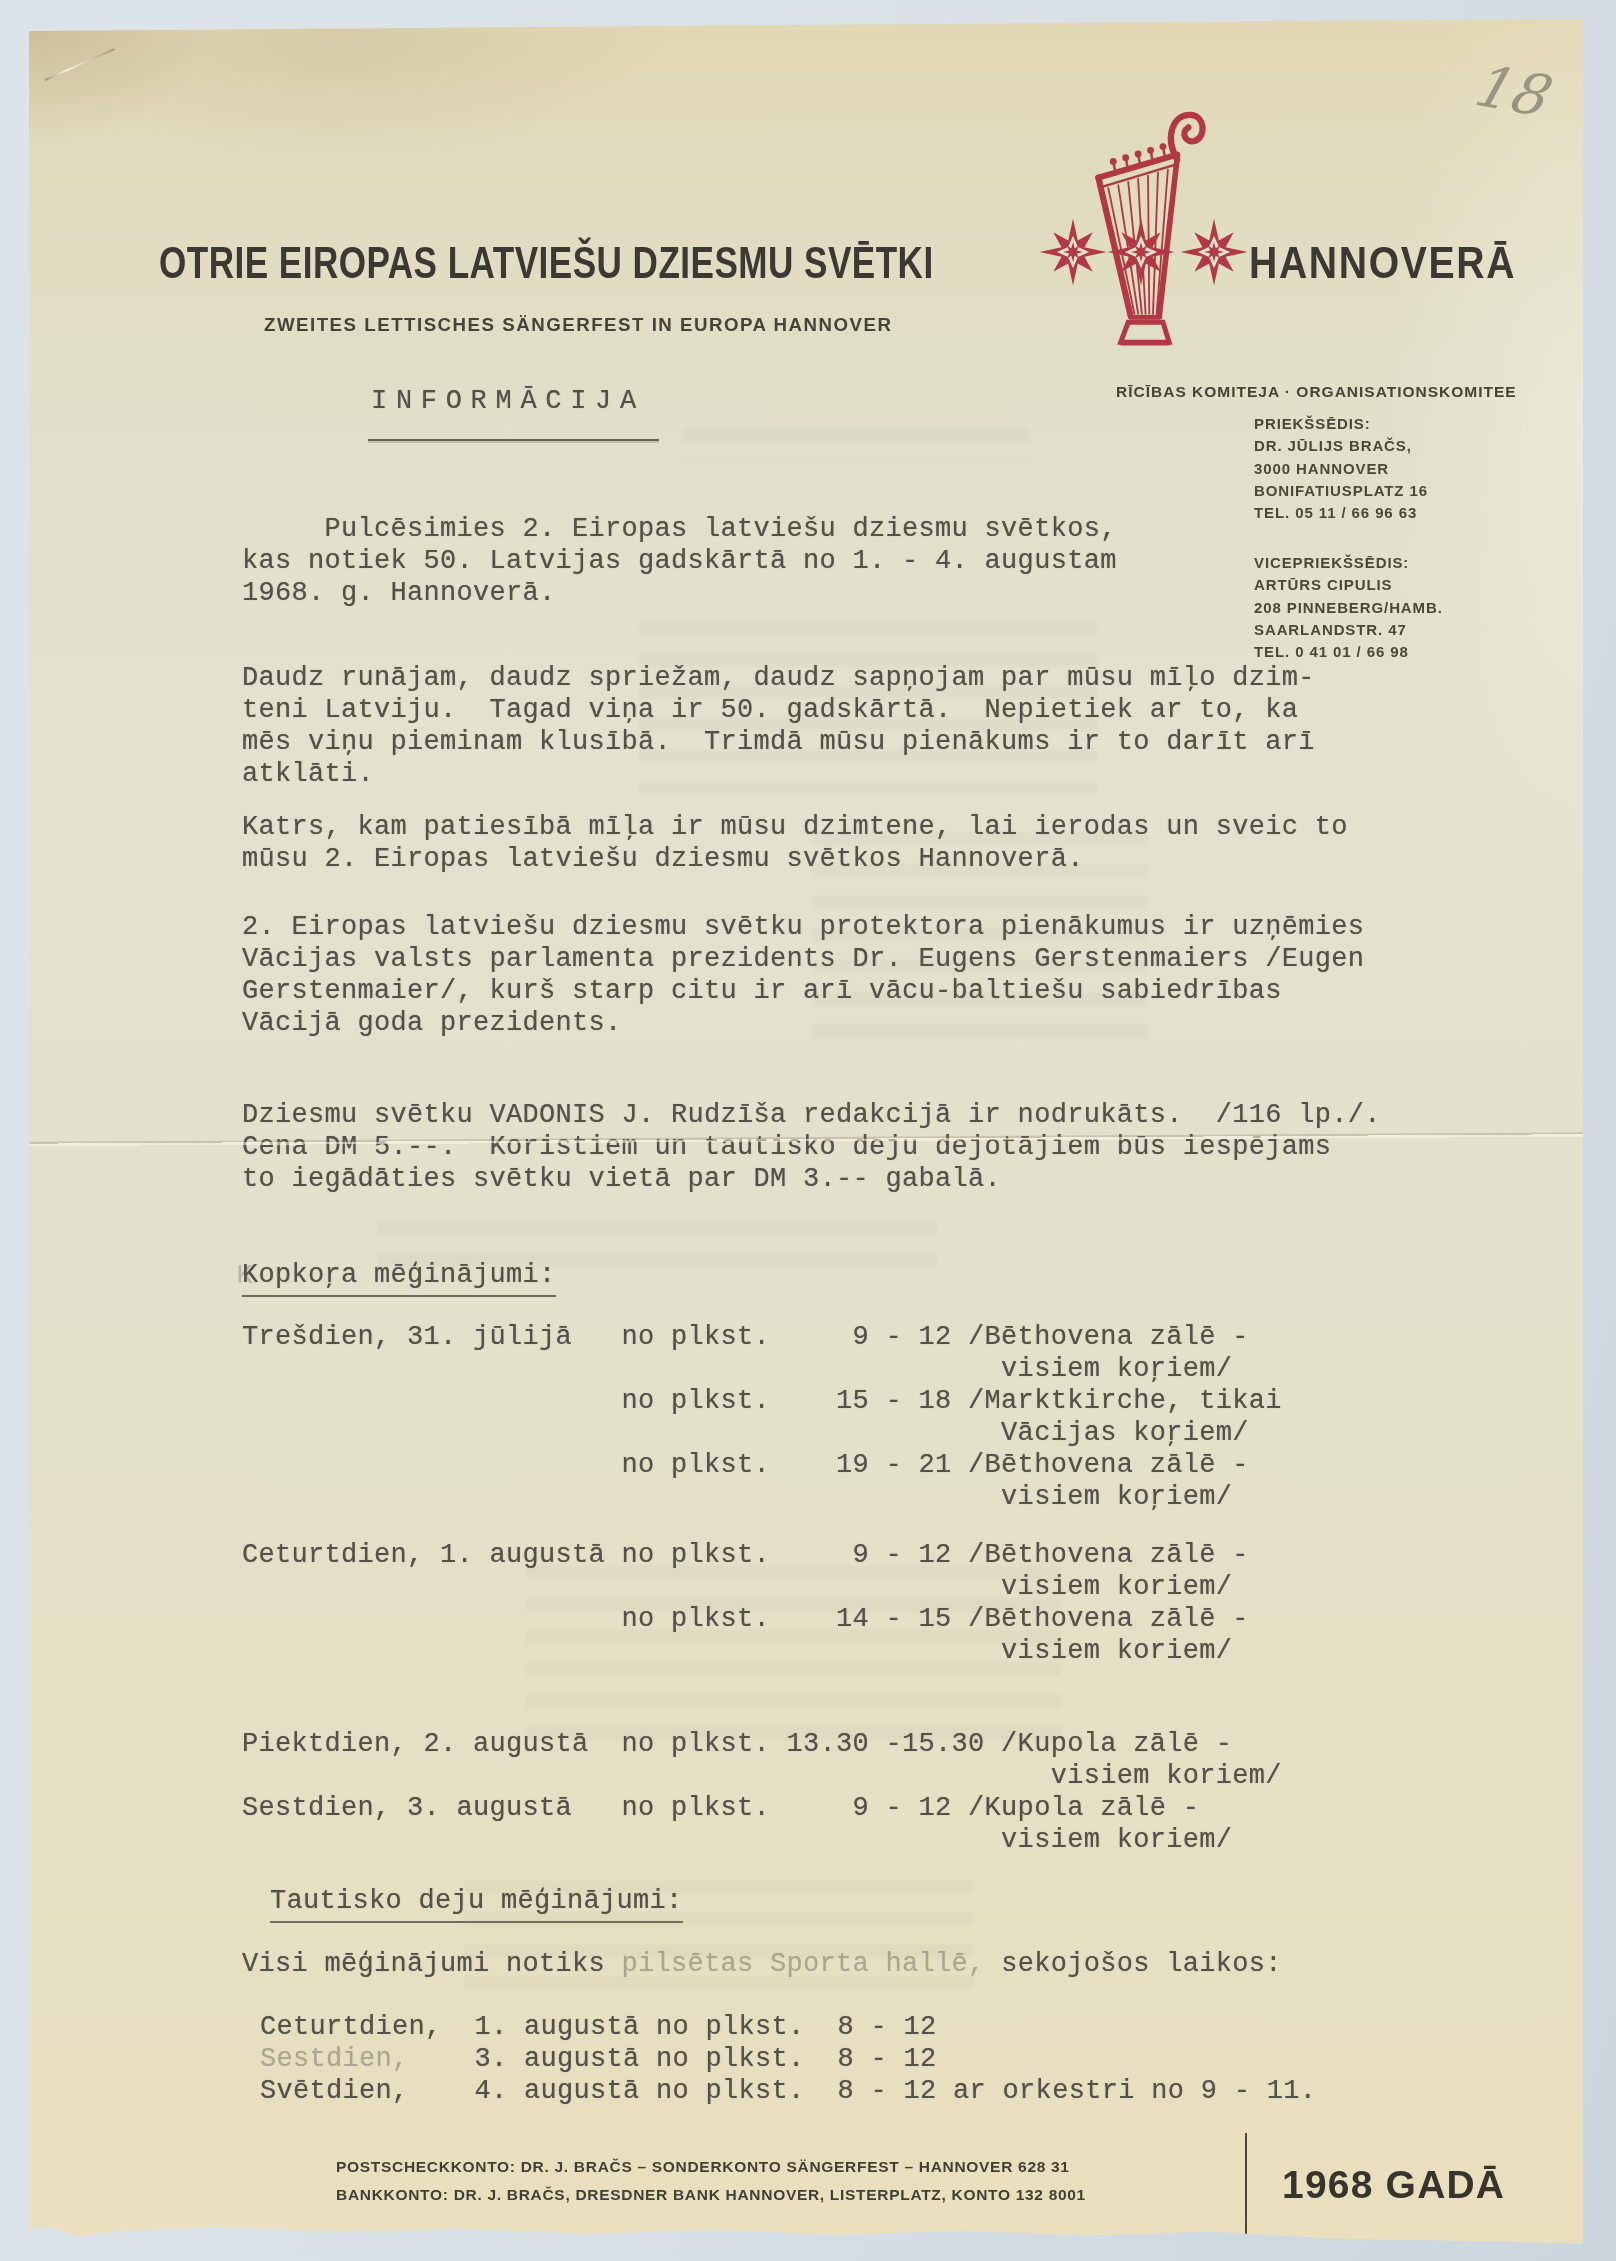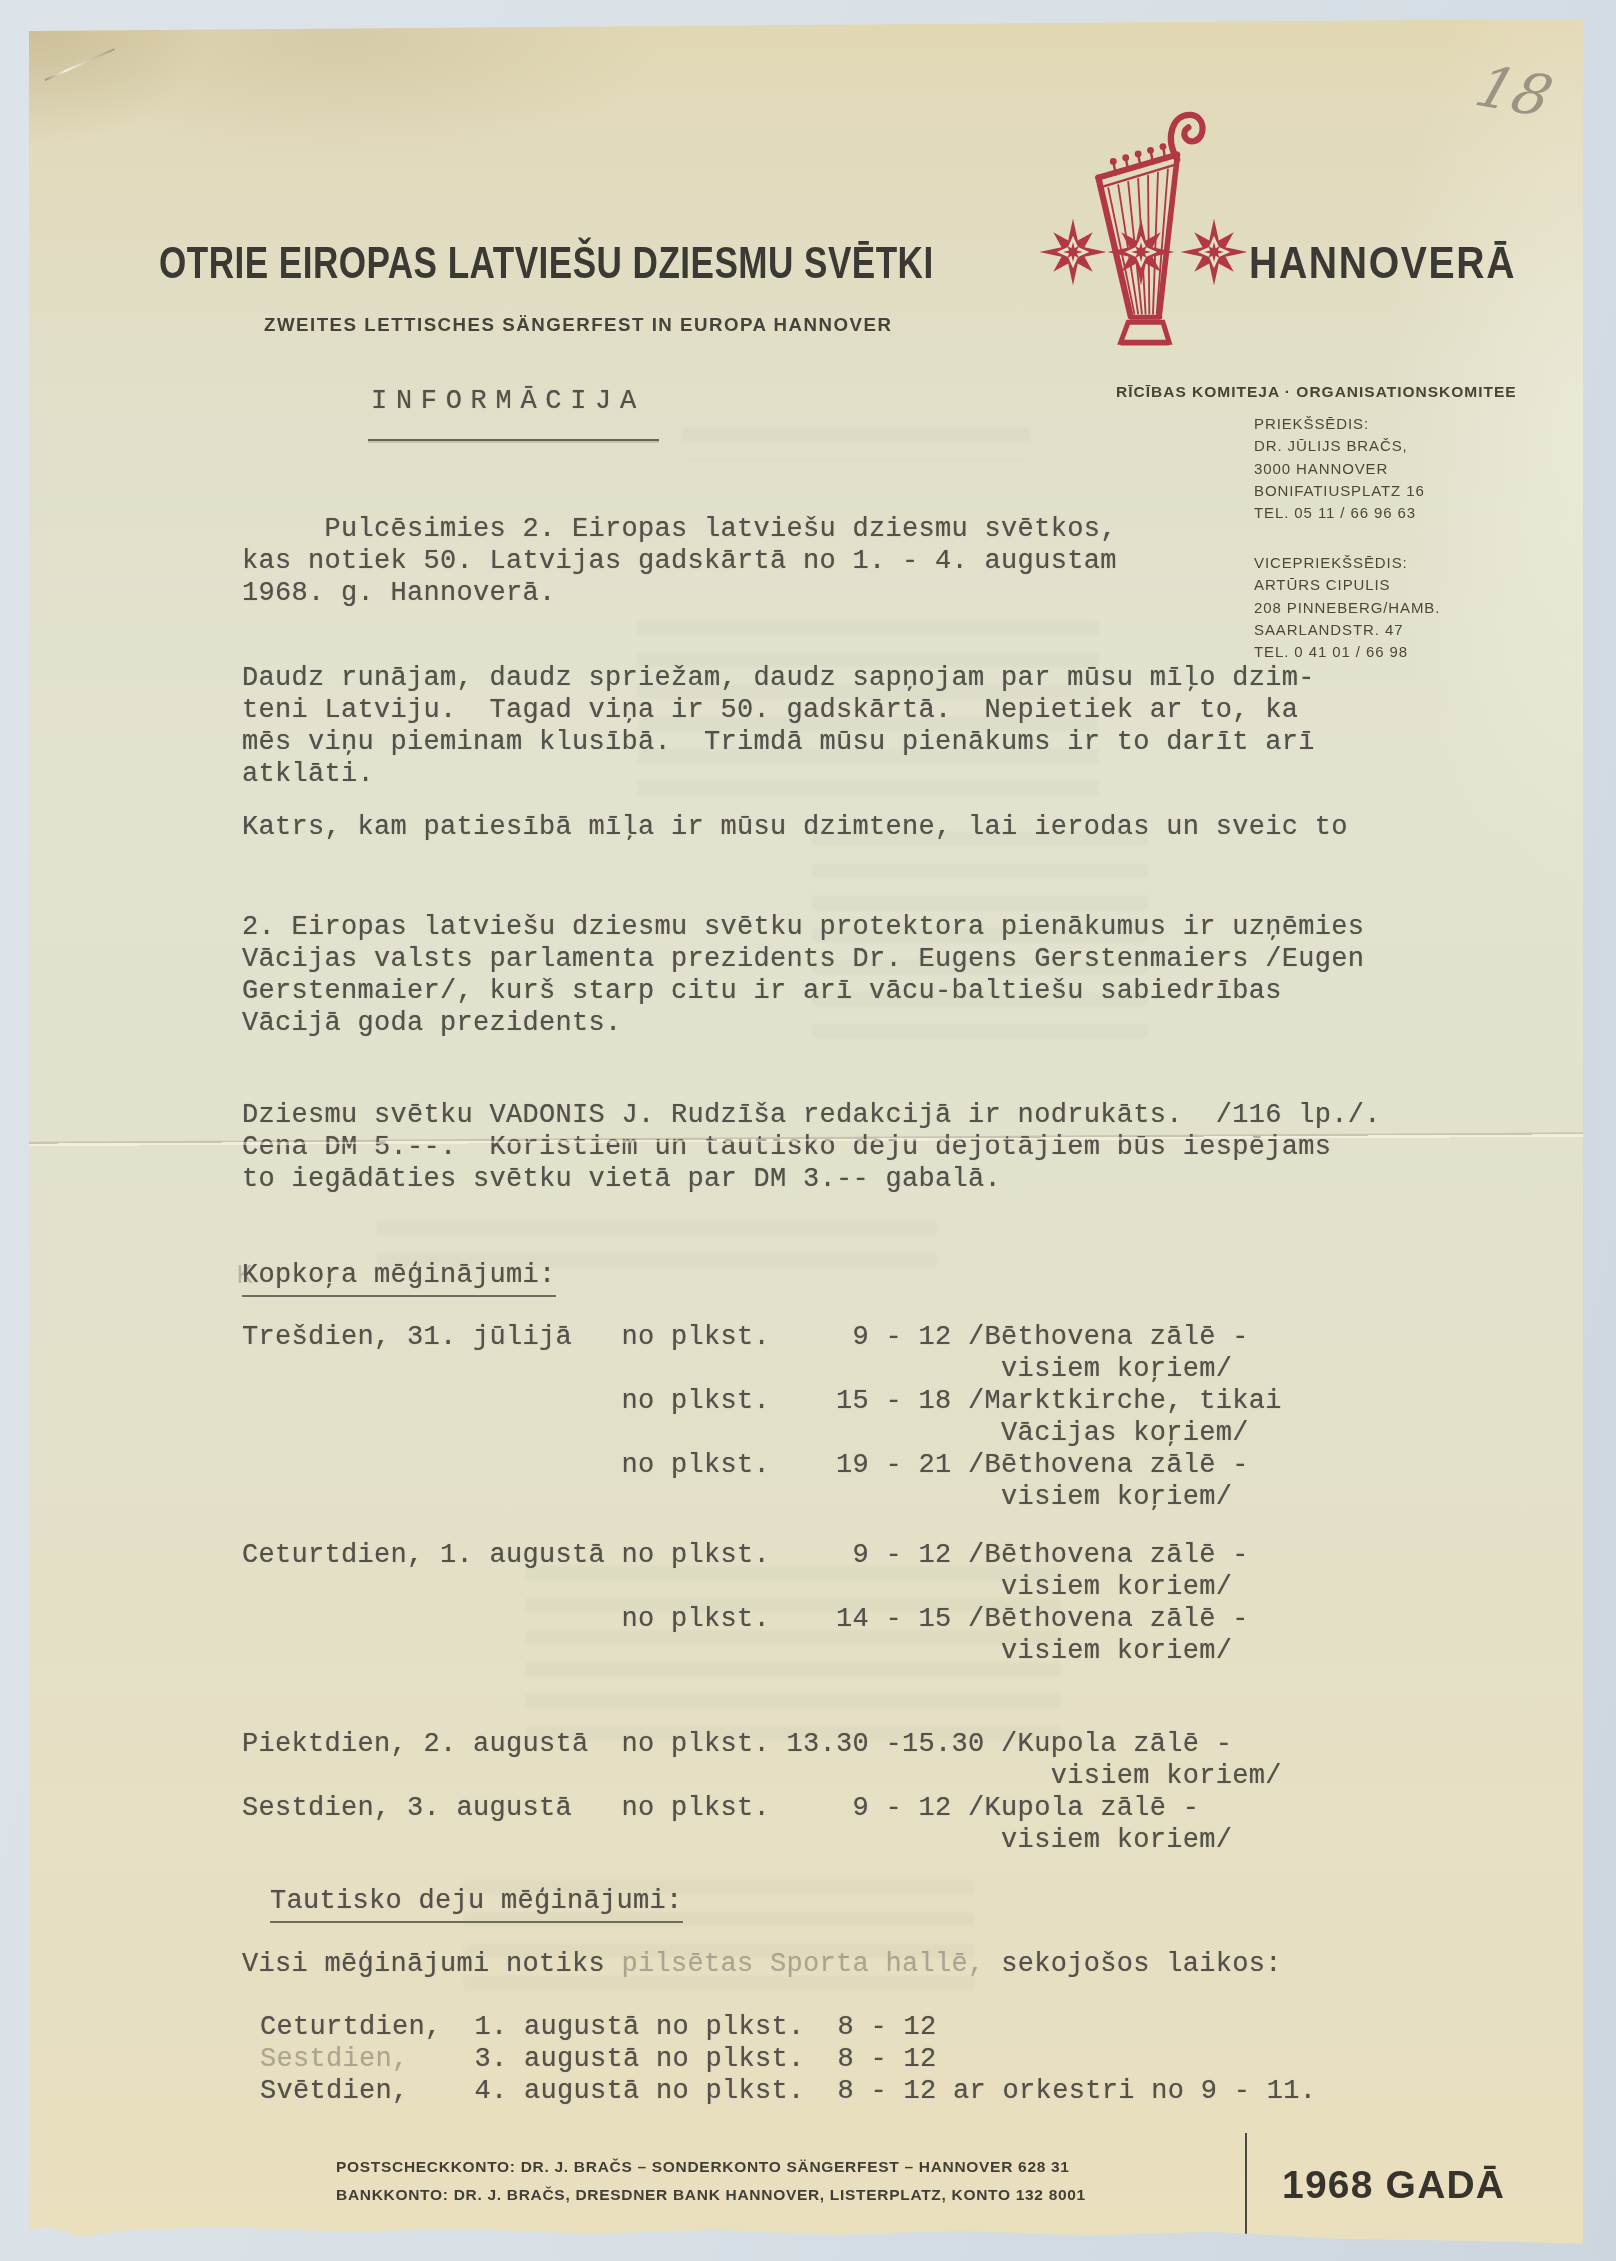--- a/index.html
+++ b/index.html
@@ -21,21 +21,21 @@
   #title-main{left:130px;top:218px;transform:scaleX(0.78);}
   #title-city{left:1220px;top:218px;transform:scaleX(0.87);letter-spacing:1.9px;}
   #subtitle{position:absolute;left:235px;top:295px;font-weight:bold;color:#45433a;
     font-size:18.7px;letter-spacing:1.5px;white-space:nowrap;}
   .star{position:absolute;width:72px;height:72px;top:197px;}
   #star-1{left:1008px;} #star-2{left:1076px;} #star-3{left:1149px;}
   #kokle{position:absolute;left:1022px;top:81px;width:168px;height:267px;}
   
   #committee-heading{position:absolute;left:1087px;top:364px;font-weight:bold;color:#474436;
     font-size:15.5px;letter-spacing:1px;white-space:nowrap;}
-  .committee{position:absolute;left:1225px;font-weight:normal;color:#4b4839;font-size:15px;
+  .committee{position:absolute;left:1225px;font-weight:bold;color:#4b4839;font-size:15px;
     letter-spacing:0.9px;}
   .committee div{line-height:22.4px;white-space:nowrap;}
   #committee-chair{top:394px;} #committee-vice{top:533px;}
   
   .typed{position:absolute;font-family:"Liberation Mono","DejaVu Sans Mono",monospace;
     font-size:27px;line-height:32px;letter-spacing:0.3px;color:#53514a;
     text-shadow:0 0 0.9px rgba(72,70,60,0.55);}
   .typed div{white-space:pre;min-height:32px;}
   .typed .faint{opacity:0.40;filter:blur(0.4px);}
   .typed .overstruck{text-shadow:-5.6px 1.2px 0 rgba(85,82,72,0.30), 0 0 0.9px rgba(72,70,60,0.55);}
@@ -172,20 +172,21 @@
         <div>1968. g. Hannoverā.</div>
       </div>
     <div class="typed" id="block-homeland">
         <div>Daudz runājam, daudz spriežam, daudz sapņojam par mūsu mīļo dzim-</div>
         <div>teni Latviju.  Tagad viņa ir 50. gadskārtā.  Nepietiek ar to, ka</div>
         <div>mēs viņu pieminam klusībā.  Trimdā mūsu pienākums ir to darīt arī</div>
         <div>atklāti.</div>
       </div>
     <div class="typed" id="block-invitation">
         <div>Katrs, kam patiesībā mīļa ir mūsu dzimtene, lai ierodas un sveic to</div>
+        <div>mūsu 2. Eiropas latviešu dziesmu svētkos Hannoverā.</div>
       </div>
     <div class="typed" id="block-protector">
         <div>2. Eiropas latviešu dziesmu svētku protektora pienākumus ir uzņēmies</div>
         <div>Vācijas valsts parlamenta prezidents Dr. Eugens Gerstenmaiers /Eugen</div>
         <div>Gerstenmaier/, kurš starp citu ir arī vācu-baltiešu sabiedrības</div>
         <div>Vācijā goda prezidents.</div>
       </div>
     <div class="typed" id="block-vadonis">
         <div>Dziesmu svētku VADONIS J. Rudzīša redakcijā ir nodrukāts.  /116 lp./.</div>
         <div>Cena DM 5.--.  Koristiem un tautisko deju dejotājiem būs iespējams</div>

